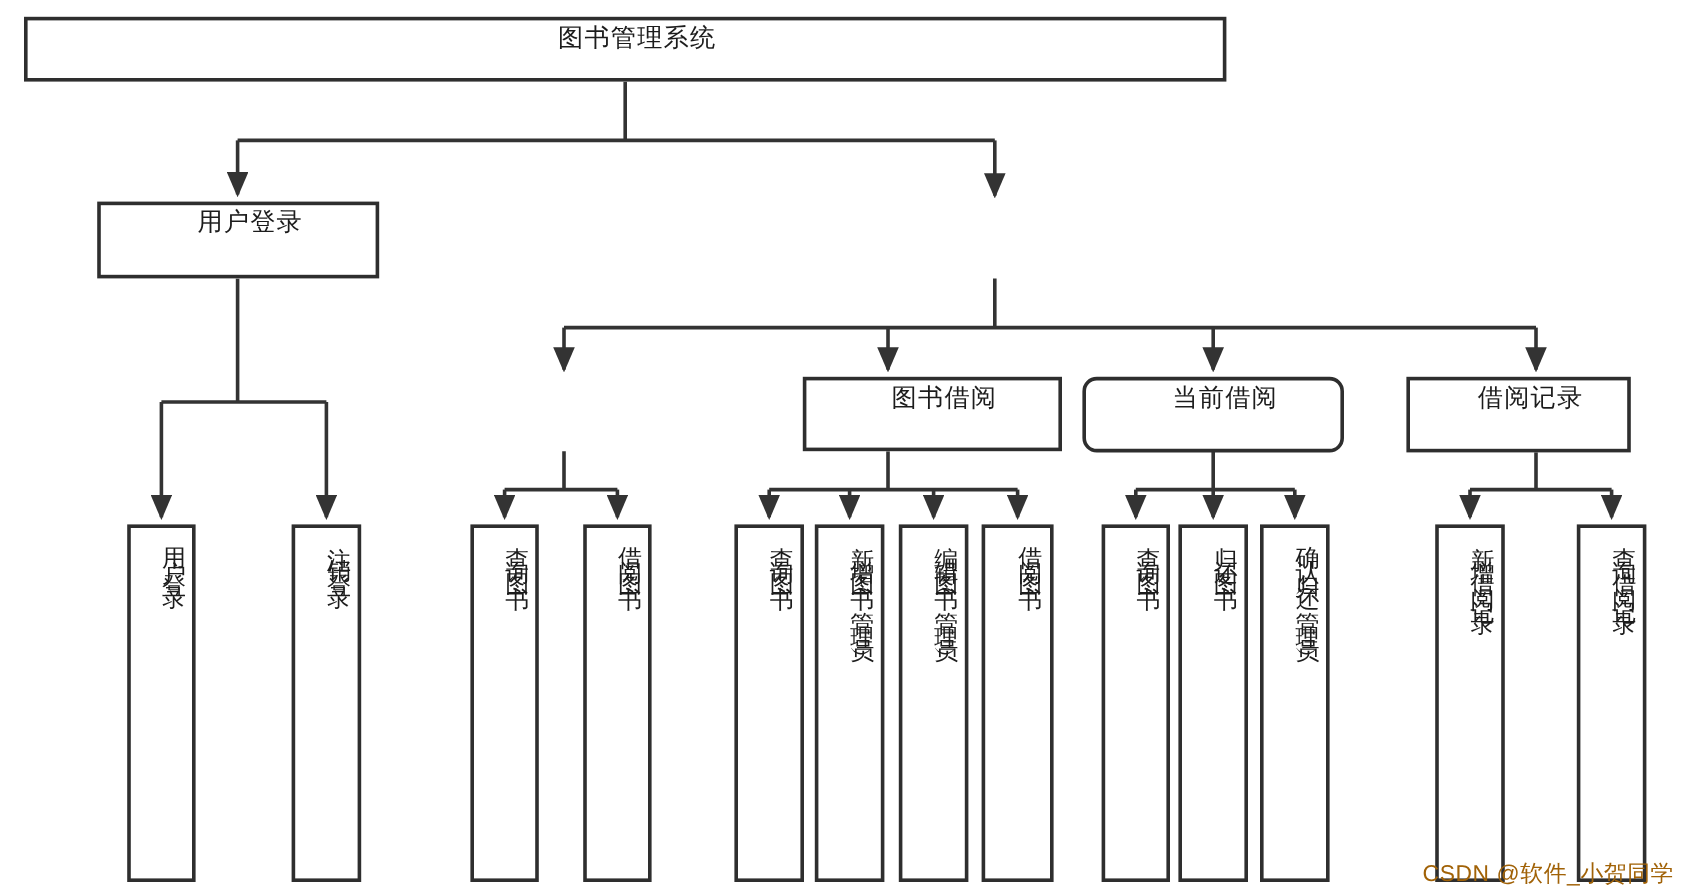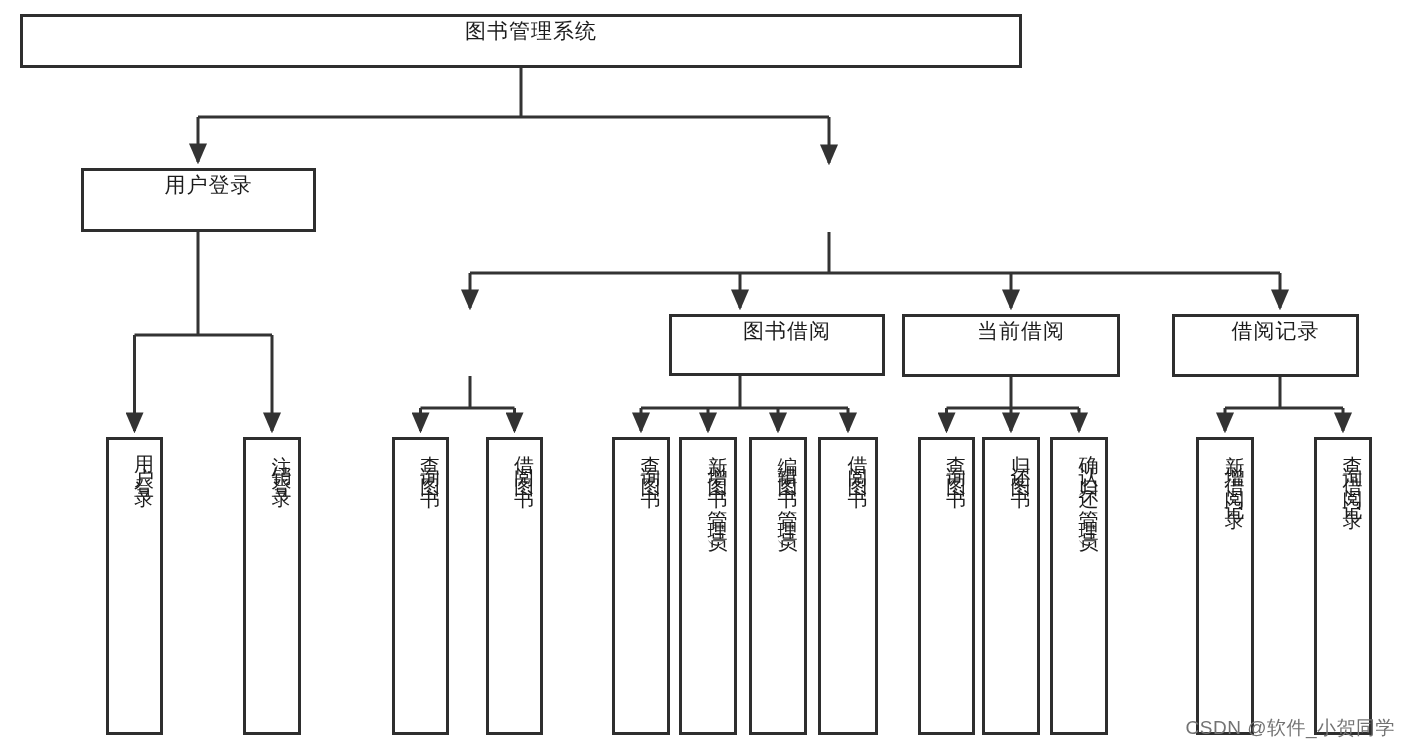--- a/index.html
+++ b/index.html
@@ -14,21 +14,21 @@
     display:flex;justify-content:center;
     color:#1c1c1c;font-size:21px;letter-spacing:1px;white-space:nowrap;padding-left:20px;
   }
   .vbox{font-size:20px;letter-spacing:0;}
   .vbox .vtext{
     writing-mode:vertical-rl;text-orientation:mixed;
     letter-spacing:11px;line-height:1;white-space:nowrap;
   }
   .watermark{
     position:absolute;z-index:4;right:10px;bottom:6px;
-    font-size:19px;color:#737373;letter-spacing:0.5px;white-space:nowrap;
+    font-size:19px;color:#a16207;letter-spacing:0.5px;white-space:nowrap;
   }
 </style>
 </head>
 <body>
 
 <div class="canvas">
 
   <svg class="connectors" width="1405" height="747" viewBox="0 0 1405 747">
     <defs>
       <marker id="arrowhead" viewBox="0 0 7 6" refX="6.2" refY="3" markerWidth="7" markerHeight="6" orient="auto">
@@ -71,21 +71,21 @@
     <span>图书管理系统</span>
   </div>
 
   <div class="box" style="left:81px;top:168px;width:235px;height:64px;">
     <span>用户登录</span>
   </div>
 
   <div class="box" style="left:632px;top:314px;width:216px;height:62px;margin-left:37px;">
     <span>图书借阅</span>
   </div>
-  <div class="box" style="left:902px;top:314px;width:218px;height:63px;">
+  <div class="box" style="left:902px;top:314px;width:218px;height:63px;border-radius:12px;">
     <span>当前借阅</span>
   </div>
   <div class="box" style="left:1172px;top:314px;width:187px;height:63px;">
     <span>借阅记录</span>
   </div>
 
   <div class="box vbox" style="left:106px;top:437px;width:57px;height:298px;">
     <span class="vtext">用户登录</span>
   </div>
   <div class="box vbox" style="left:243px;top:437px;width:58px;height:298px;">

